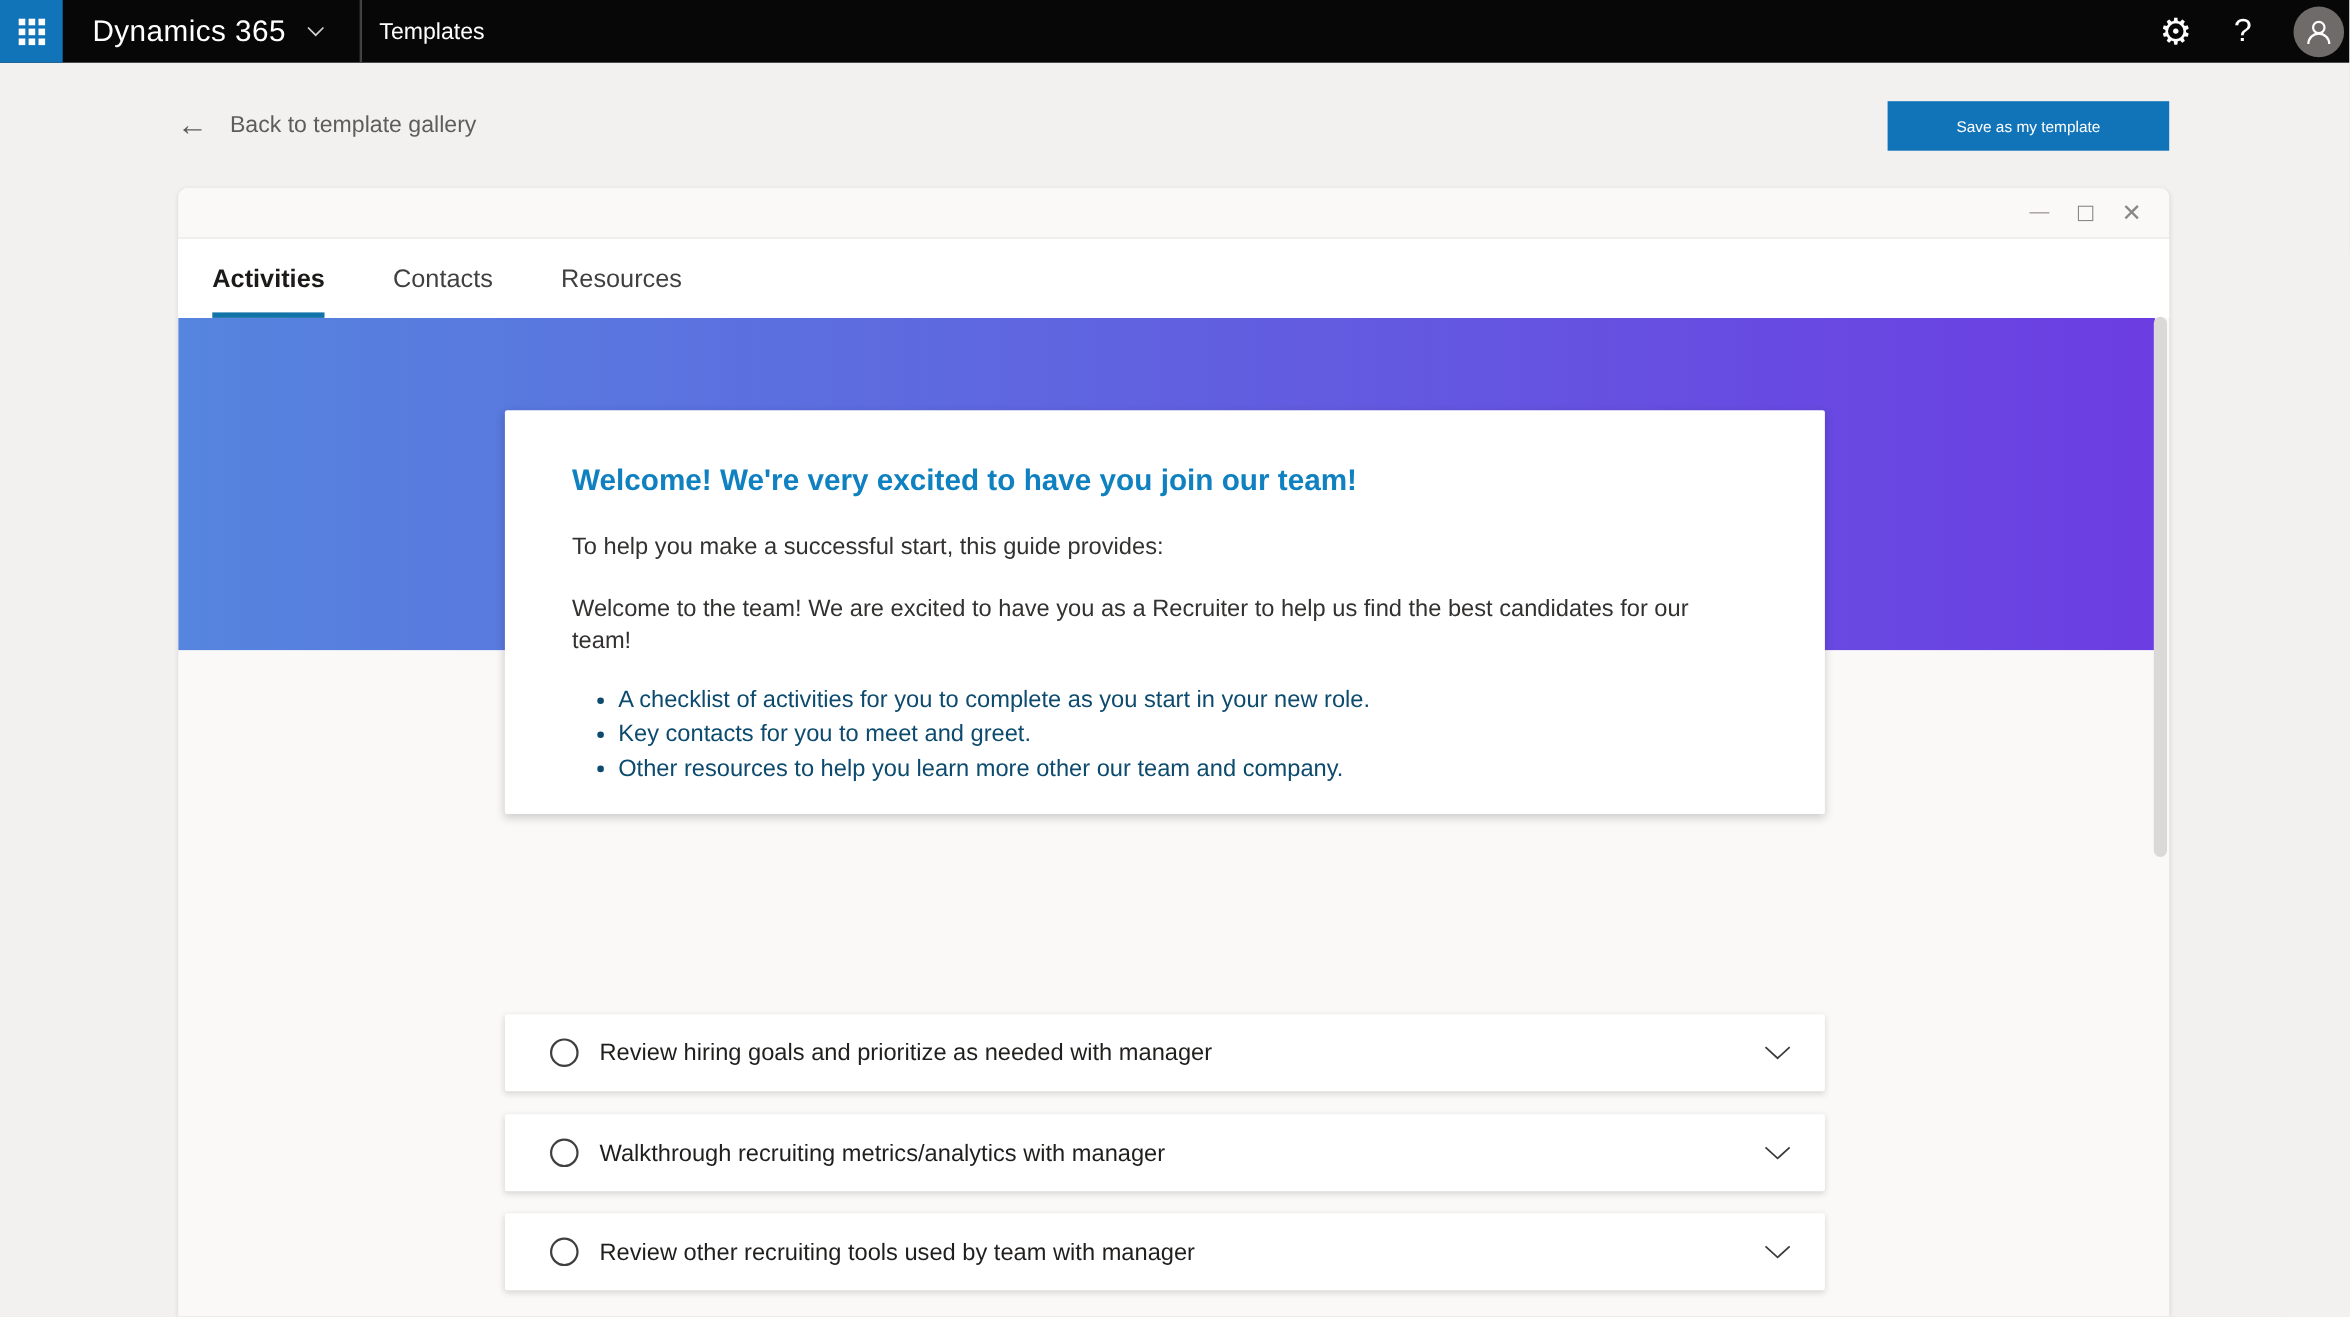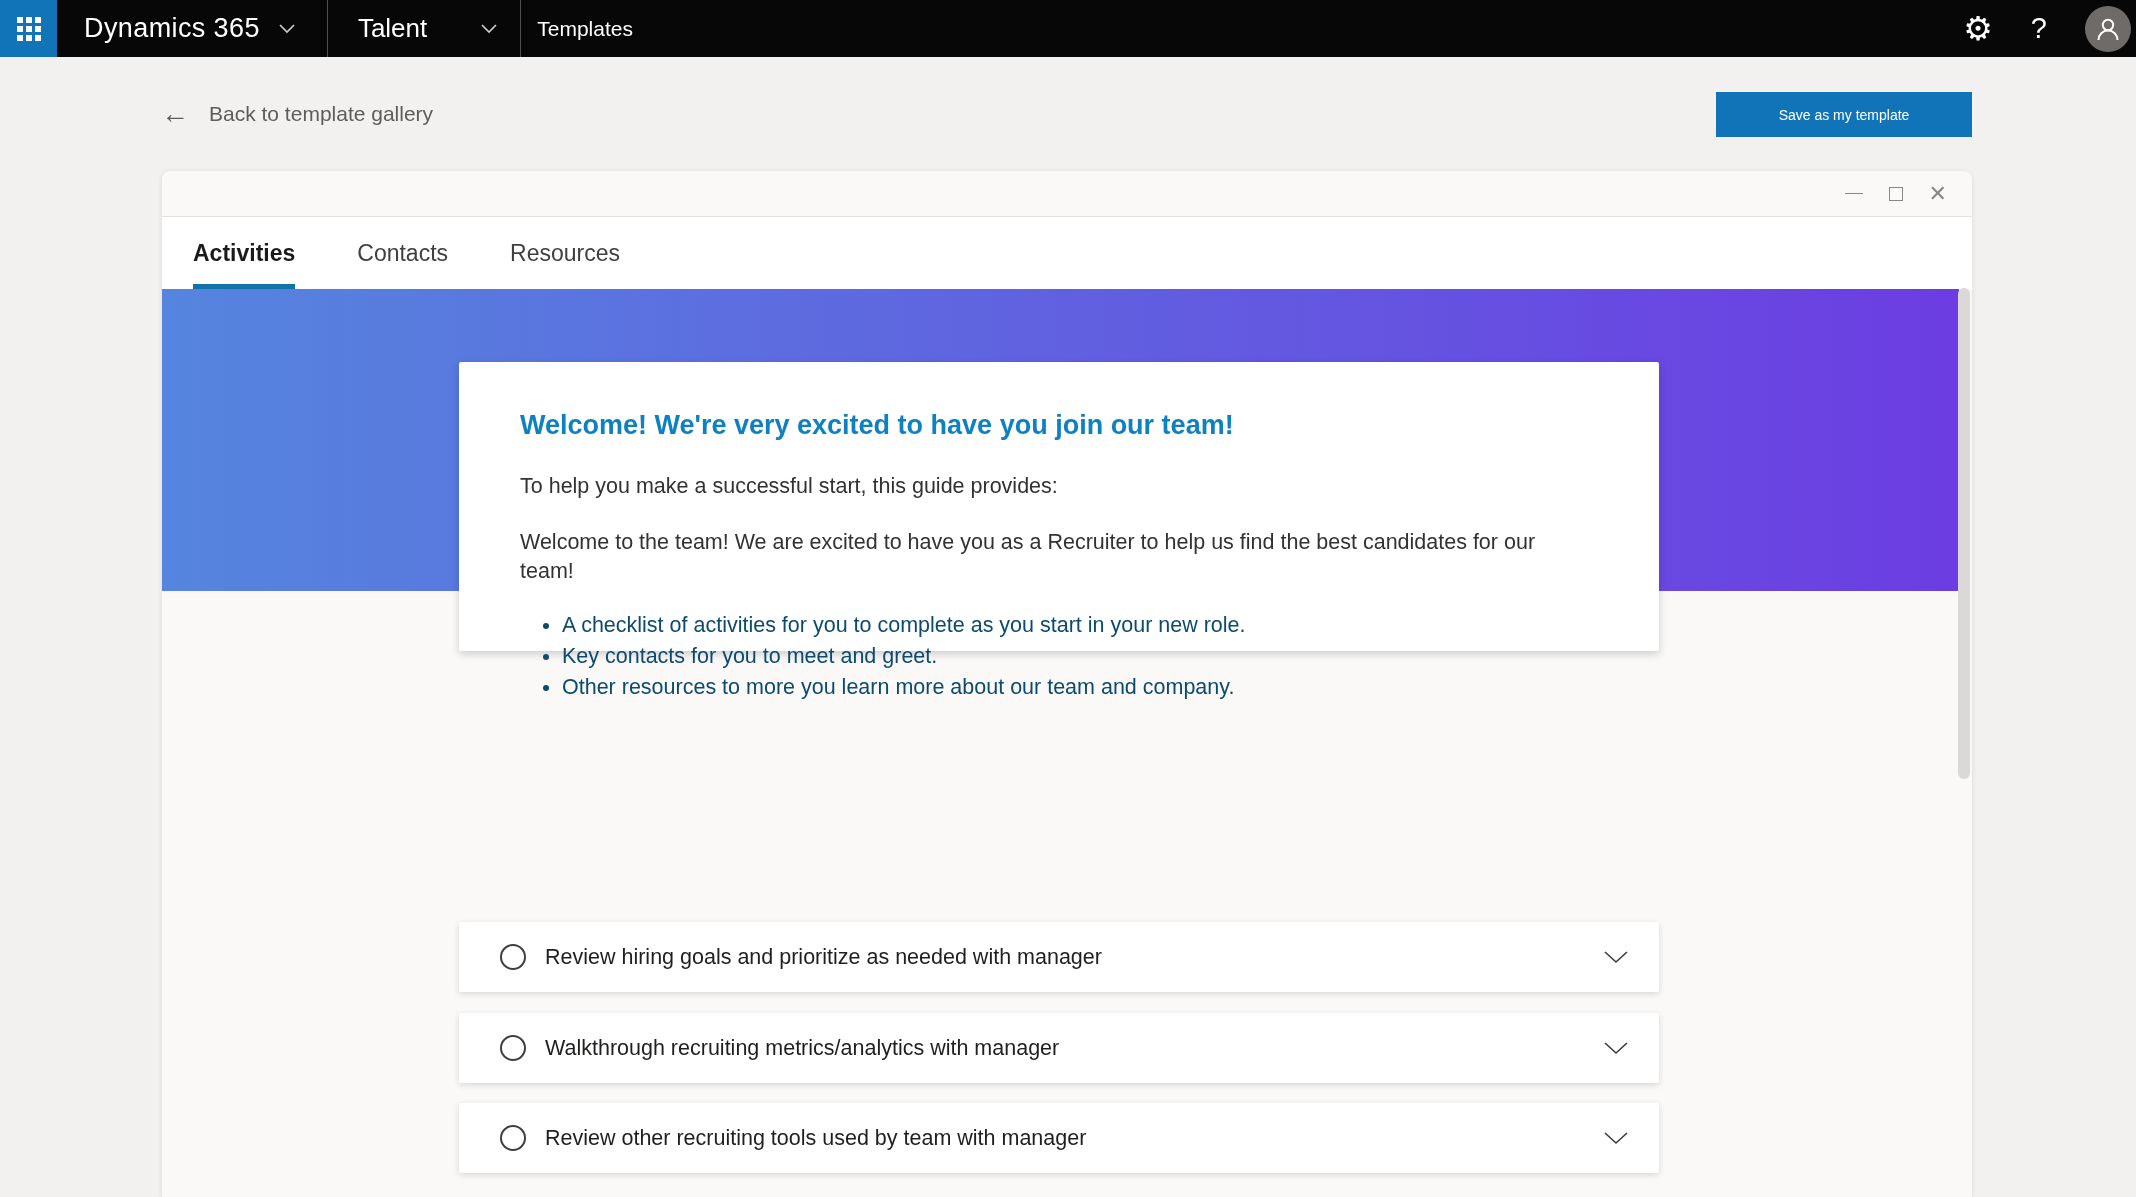--- a/index.html
+++ b/index.html
@@ -51,21 +51,21 @@
   .tab { position:relative; display:flex; align-items:center; margin-right:62px;
          font-size:23px; color:#404040; cursor:pointer; }
   .tab.active { color:#1b1a19; font-weight:700; }
   .tab.active::after { content:""; position:absolute; left:0; right:0; bottom:0;
                        height:5px; background: var(--tab-underline,#1273a8); }
 
   .content { position:absolute; top:118px; left:0; right:0; bottom:0; overflow:hidden; }
   .banner { position:absolute; top:0; left:0; width:1797px; height:302px;
             background: linear-gradient(90deg, var(--banner-from,#5585de), var(--banner-to,#6c3de2)); }
 
-  .welcome-card { position:absolute; left:297px; top:73px; width:1200px; height:289px;
+  .welcome-card { position:absolute; left:297px; top:84px; width:1200px; height:367px;
                   background:#fff; box-shadow:0 3px 9px rgba(0,0,0,.18); border-radius:2px;
                   padding:48px 88px 40px 61px; }
   .welcome-title { font-size:27px; font-weight:700; color: var(--welcome-title-color,#0f80c0); }
   .welcome-p { font-size:21.5px; color:#333231; margin-top:27px; line-height:1.35; }
   .welcome-guide { margin-top:31px; }
   .welcome-bullets { margin:24px 0 0 0; padding-left:42px; list-style:disc; color:#0c4a6e; }
   .welcome-bullets li { font-size:21.5px; line-height:31px; }
 
   .section-row { position:absolute; left:297px; top:552px; width:1200px;
                  display:flex; align-items:center; color:#3b3a39; }
@@ -103,26 +103,20 @@
           <span></span>
       </div>
     </div>
     <div class="appbar-seg seg-brand">
       <span class="brand-label">Dynamics 365</span>
       <svg width="16" height="10" viewBox="0 0 16 10">
         <polyline points="1,1 8,8 15,1" fill="none" stroke="#cfcfcf" stroke-width="1.6"></polyline>
       </svg>
     </div>
     <div class="appbar-divider"></div>
-    <div class="appbar-seg seg-module">
-      <span class="module-label">Talent</span>
-      <svg width="16" height="10" viewBox="0 0 16 10">
-        <polyline points="1,1 8,8 15,1" fill="none" stroke="#cfcfcf" stroke-width="1.6"></polyline>
-      </svg>
-    </div>
     <div class="appbar-divider"></div>
     <span class="page-label">Templates</span>
     <div class="appbar-right">
       <span class="gear-glyph">⚙</span>
       <span class="help-glyph">?</span>
       <span class="avatar">
         <svg width="28" height="28" viewBox="0 0 28 28">
           <circle cx="14" cy="10" r="5.2" fill="none" stroke="#fff" stroke-width="2"></circle>
           <path d="M4.5 25 a9.5,9.5 0 0 1 19,0" fill="none" stroke="#fff" stroke-width="2"></path>
         </svg>
@@ -159,21 +153,21 @@
     <div class="content">
       <div class="banner"></div>
 
       <div class="welcome-card">
         <div class="welcome-title">Welcome! We're very excited to have you join our team!</div>
         <p class="welcome-p welcome-guide">To help you make a successful start, this guide provides:</p>
         <p class="welcome-p">Welcome to the team! We are excited to have you as a Recruiter to help us find the best candidates for our team!</p>
         <ul class="welcome-bullets">
           <li>A checklist of activities for you to complete as you start in your new role.</li>
           <li>Key contacts for you to meet and greet.</li>
-          <li>Other resources to more you learn more about our team and company.</li>
+          <li>Other resources to help you learn more other our team and company.</li>
         </ul>
       </div>
 
 
       <div class="activity activity-1">
         <span class="act-circle"></span>
         <span class="act-label">Review hiring goals and prioritize as needed with manager</span>
         <span class="act-chev">
           <svg width="24" height="13" viewBox="0 0 24 13">
               <polyline points="1,1 12,11 23,1" fill="none" stroke="#3c3b39" stroke-width="1.6"></polyline>

